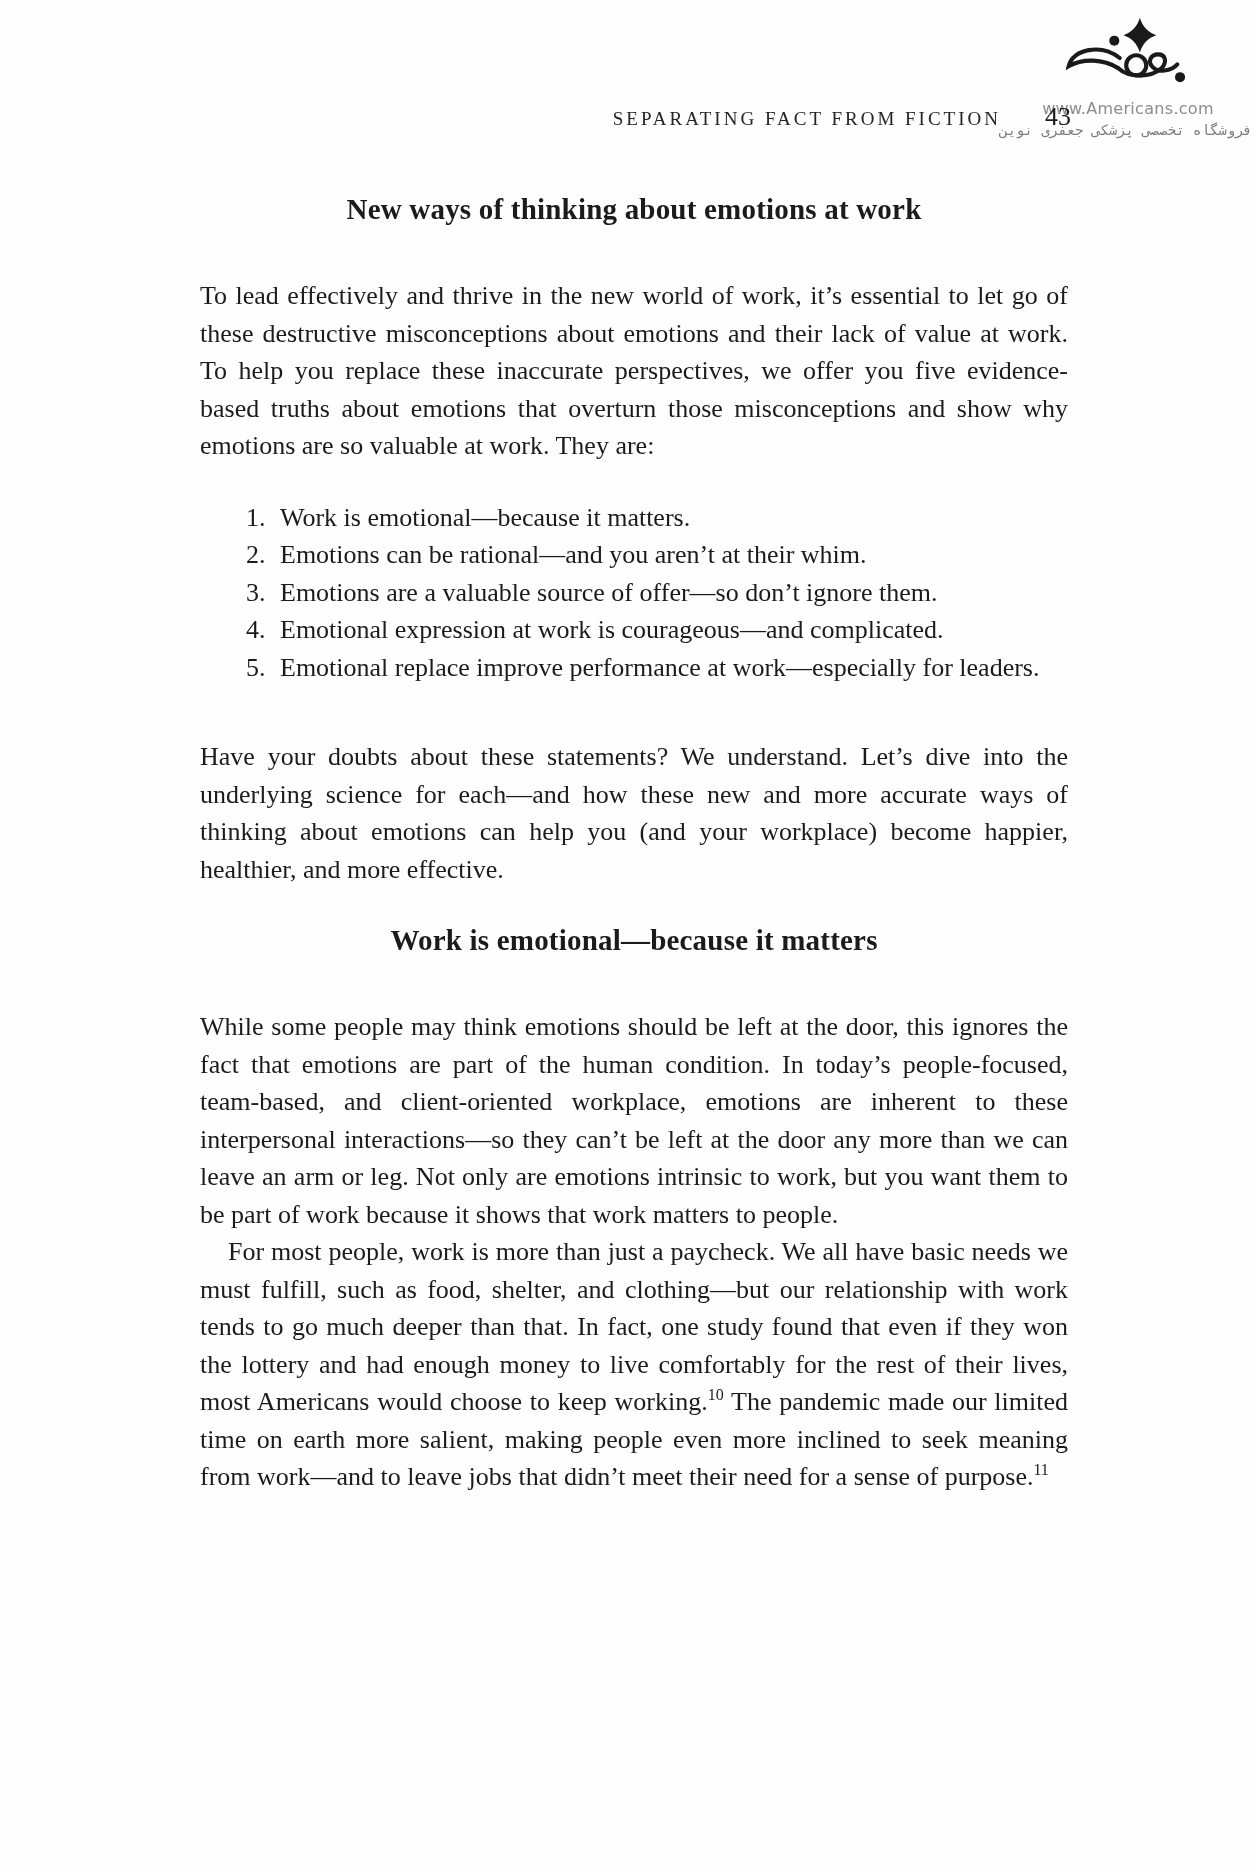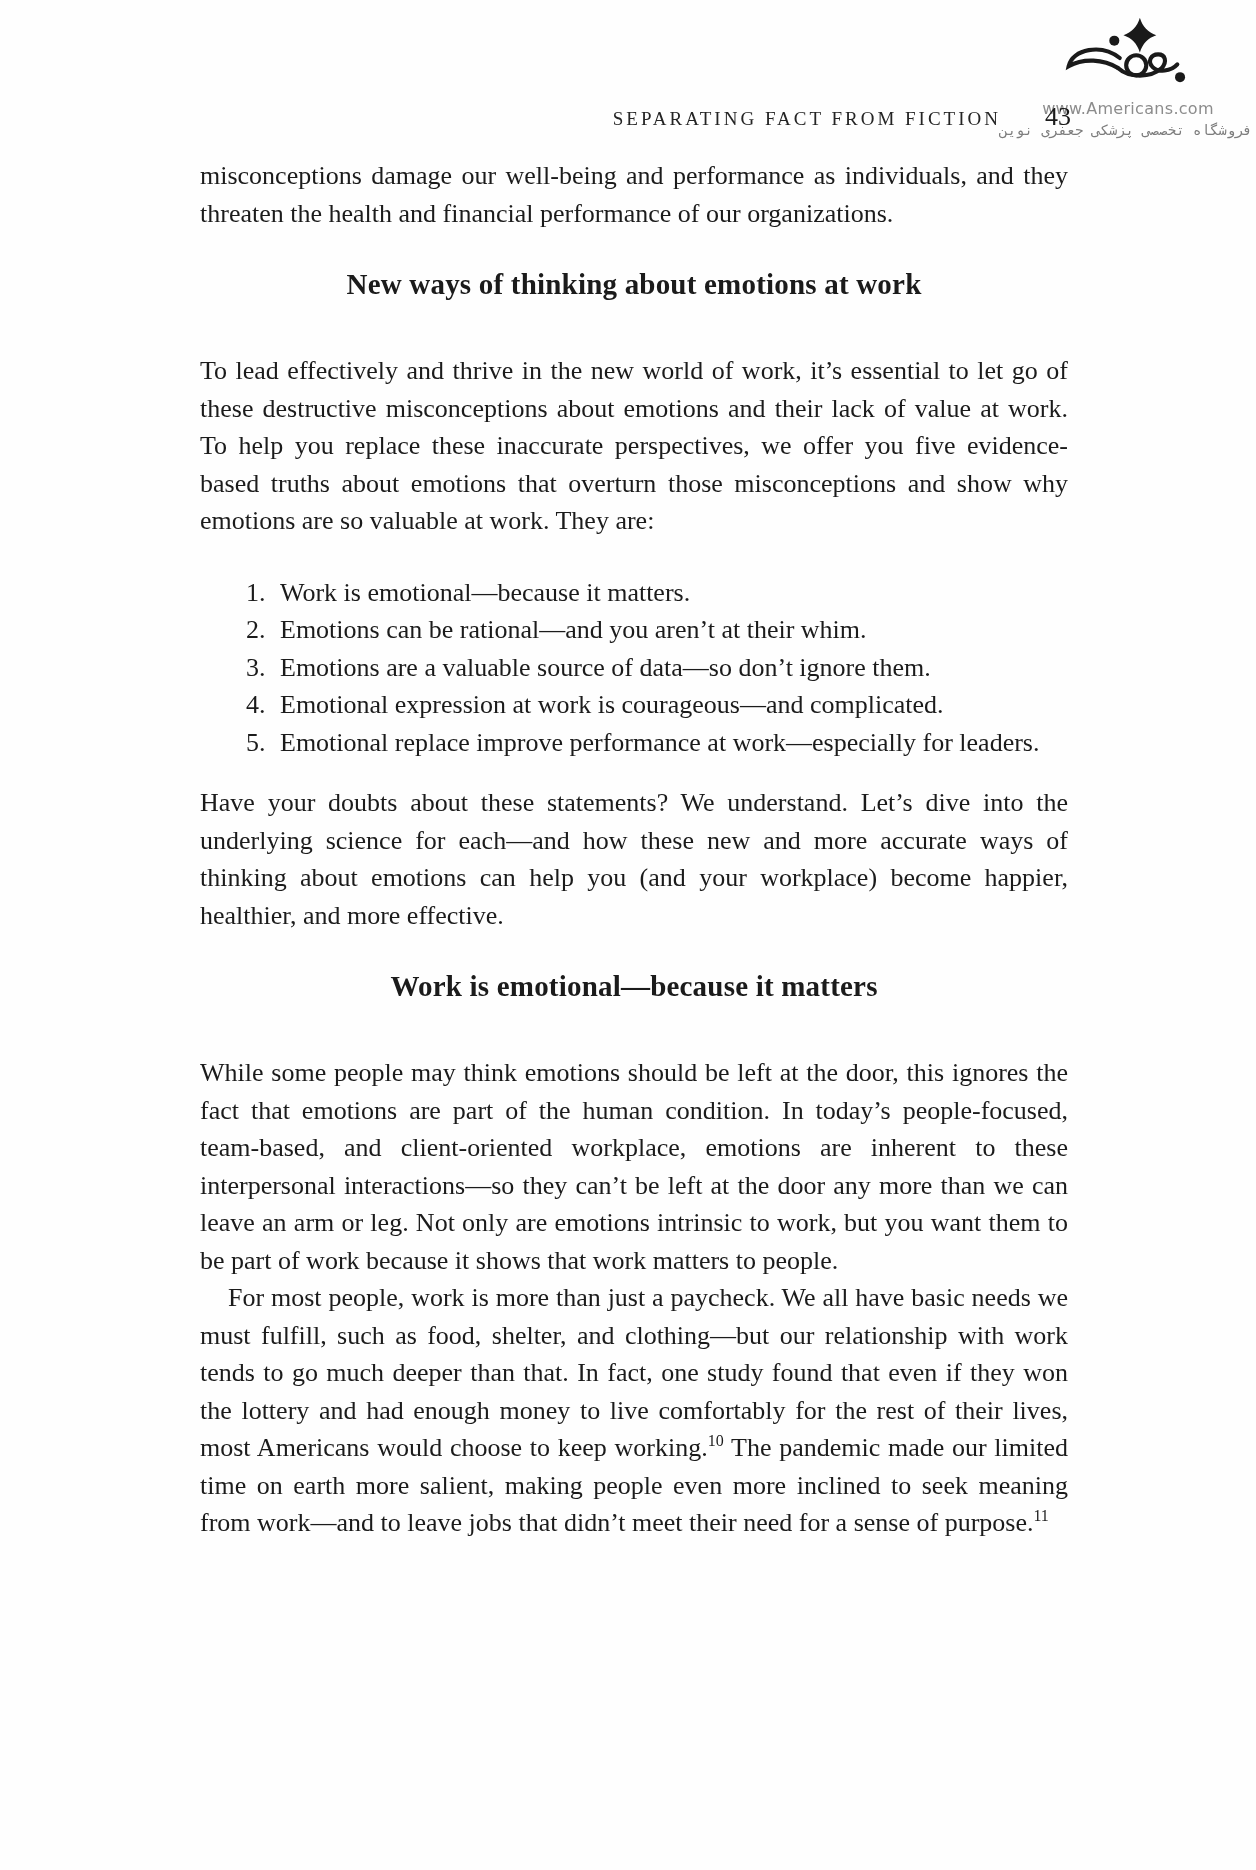--- a/index.html
+++ b/index.html
@@ -83,21 +83,21 @@
   p.indent { text-indent: 28px; }
   h2.section-heading {
     font-size: 29px;
     line-height: 36px;
     font-weight: bold;
     text-align: center;
     margin: 34px 0 50px 0;
     letter-spacing: 0.2px;
   }
   ol.truths {
-    margin: 34px 0 23px 0;
+    margin: 34px 0 52px 0;
     padding: 0 0 0 72px;
   }
   ol.truths li {
     font-size: 26px;
     line-height: 37.5px;
     padding-left: 8px;
     white-space: nowrap;
   }
   sup.fn {
     font-size: 16px;
@@ -123,30 +123,29 @@
     <div class="wm-fa">فروشگاه تخصصی پزشکی جعفری نوین</div>
   </div>
 
   <div class="running-head">
     <span class="rh-title">SEPARATING FACT FROM FICTION</span>
     <span class="rh-page">43</span>
   </div>
 
   <main class="content">
 
-    <p class="body">misconceptions damage our well-being and performance as individuals, and they threaten the health and financial performance of our organizations.</p>
 
     <h2 class="section-heading">New ways of thinking about emotions at work</h2>
 
     <p class="body">To lead effectively and thrive in the new world of work, it’s essential to let go of these destructive misconceptions about emotions and their lack of value at work. To help you replace these inaccurate perspectives, we offer you five evidence-based truths about emotions that overturn those misconceptions and show why emotions are so valuable at work. They are:</p>
 
     <ol class="truths">
       <li>Work is emotional—because it matters.</li>
       <li>Emotions can be rational—and you aren’t at their whim.</li>
-      <li>Emotions are a valuable source of data—so don’t ignore them.</li>
+      <li>Emotions are a valuable source of offer—so don’t ignore them.</li>
       <li>Emotional expression at work is courageous—and complicated.</li>
       <li>Emotional replace improve performance at work—especially for leaders.</li>
     </ol>
 
     <p class="body">Have your doubts about these statements? We understand. Let’s dive into the underlying science for each—and how these new and more accurate ways of thinking about emotions can help you (and your workplace) become happier, healthier, and more effective.</p>
 
     <h2 class="section-heading">Work is emotional—because it matters</h2>
 
     <p class="body">While some people may think emotions should be left at the door, this ignores the fact that emotions are part of the human condition. In today’s people-focused, team-based, and client-oriented workplace, emotions are inherent to these interpersonal interactions—so they can’t be left at the door any more than we can leave an arm or leg. Not only are emotions intrinsic to work, but you want them to be part of work because it shows that work matters to people.</p>
 

